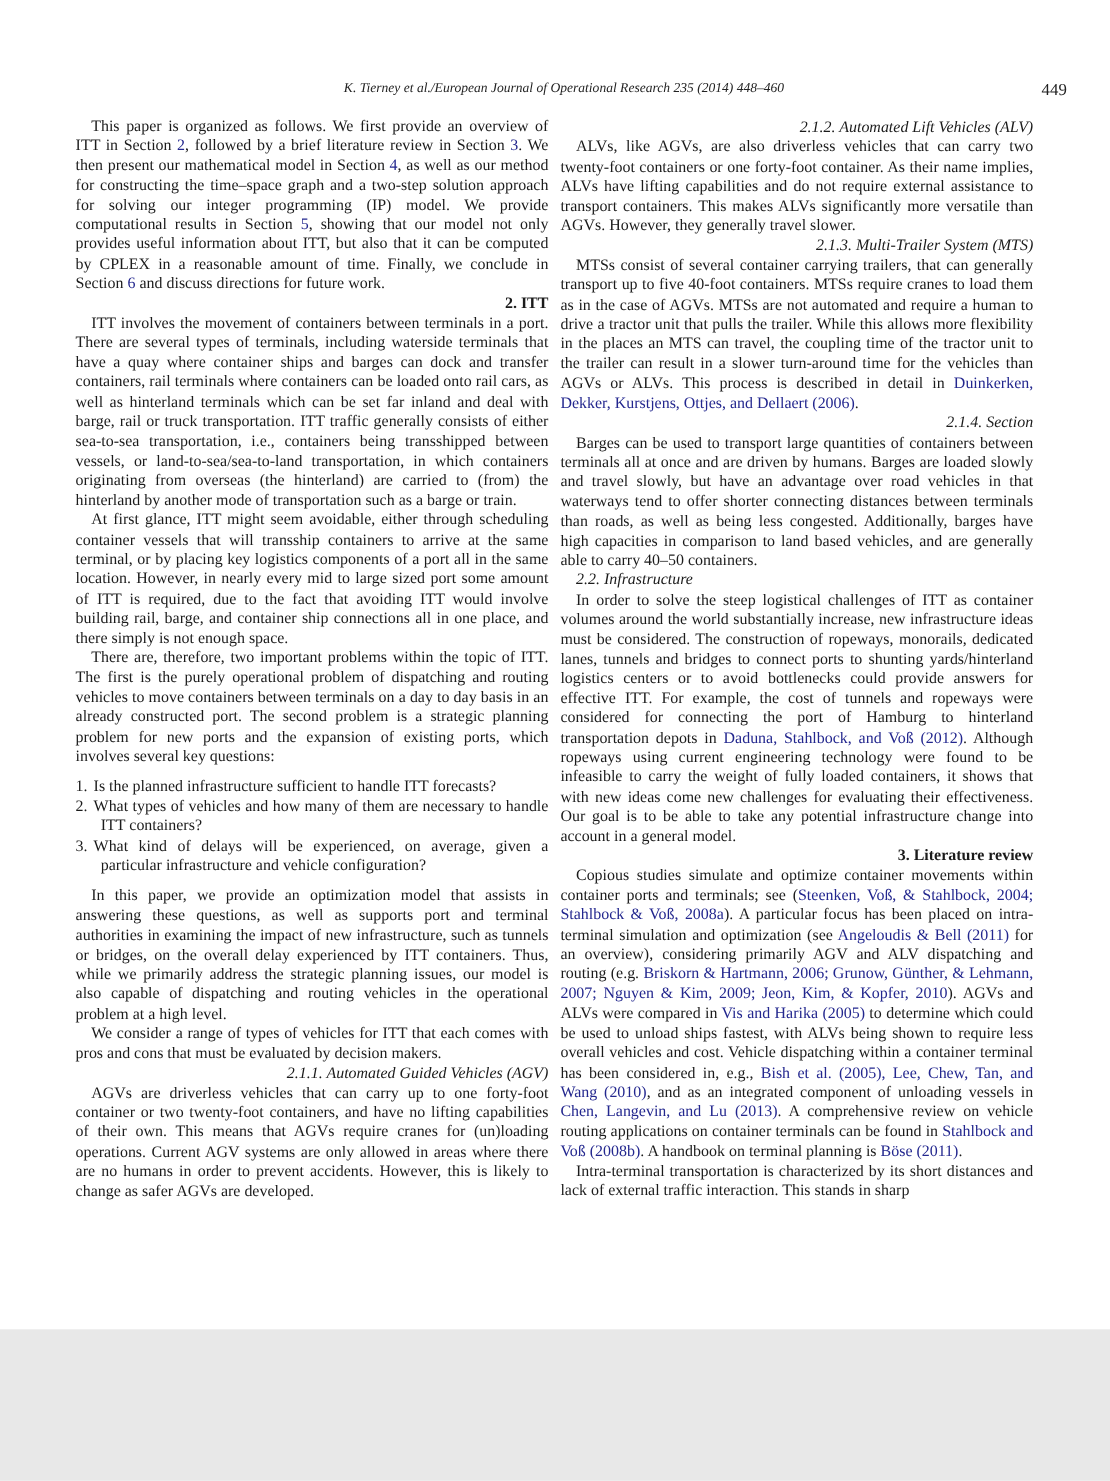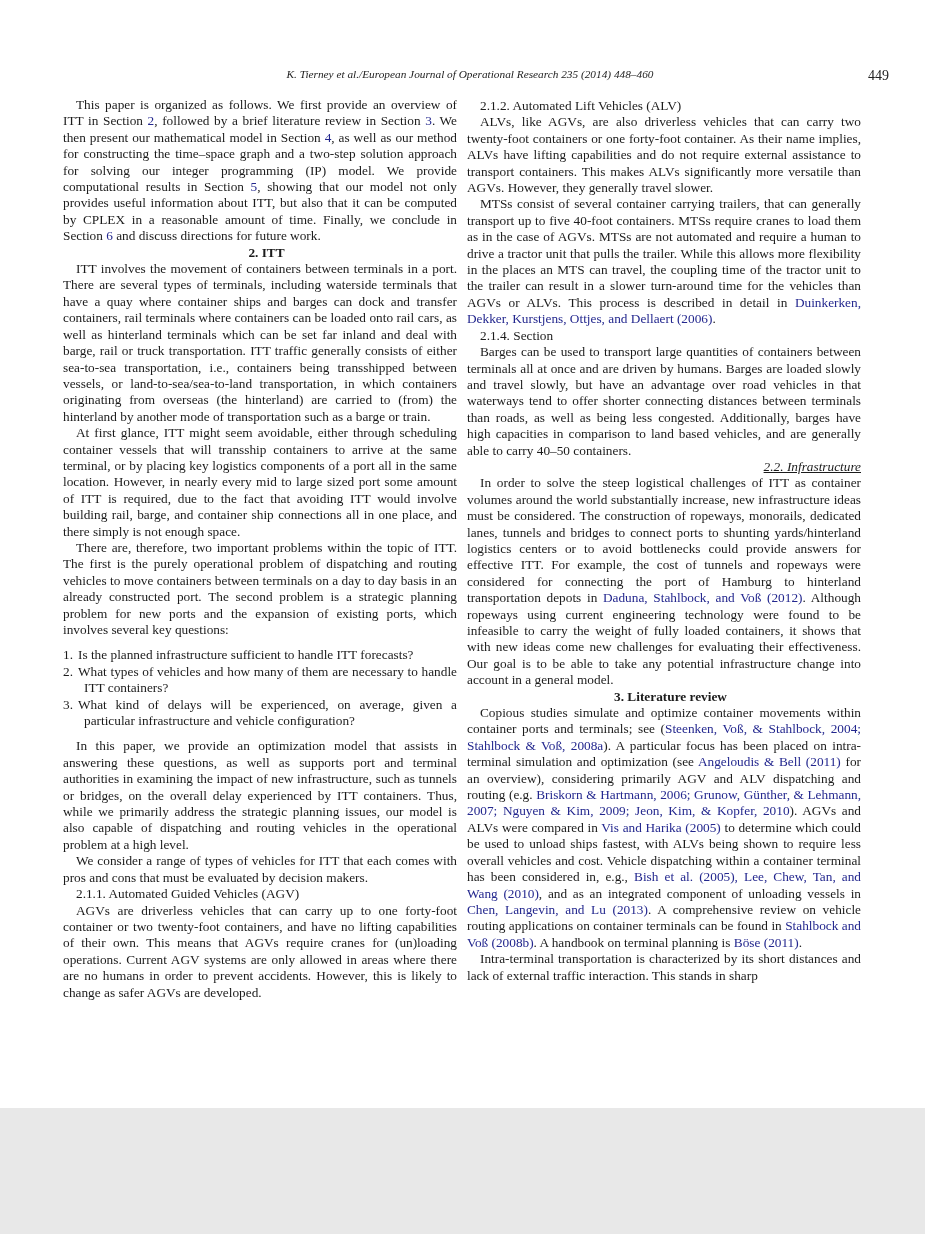--- a/index.html
+++ b/index.html
@@ -25,30 +25,29 @@
     position:absolute; top:97px; left:63px; width:814px;
     display:flex; gap:10px;
   }
   .col {
     width:394px; flex:0 0 394px;
     text-align:justify;
     font-size:13.3px; line-height:16.4px;
   }
   .col p { margin:0; text-indent:13px; }
   .sec-head {
-    font-weight:bold; text-indent:0; text-align:center;
+    font-weight:bold; text-indent:0; text-align:right;
     margin:20px 0 22px 0;
   }
   .sub-head {
-    font-style:italic; text-indent:0; text-align:right;
+    font-style:italic; text-indent:0; text-align:left;
     margin:17px 0 13px 0;
-    text-decoration:underline;
   }
   .subsub-head {
-    text-indent:0; text-align:left;
+    font-style:italic; text-indent:0; text-align:right;
     margin:17px 0 1px 0;
   }
   .subsub-head.first { margin-top:1px; }
   .qlist { margin:9px 0 9px 0; padding:0; list-style:none; }
   .qlist li { padding-left:21px; text-indent:-21px; margin:0; }
   .qlist .qnum { padding-right:5px; }
   .ref { color:#23278e; text-decoration:none; cursor:pointer; }
 </style>
 </head>
 <body>
@@ -83,20 +82,21 @@
       <p class="subsub-head">2.1.1. Automated Guided Vehicles (AGV)</p>
       <p>AGVs are driverless vehicles that can carry up to one forty-foot container or two twenty-foot containers, and have no lifting capabilities of their own. This means that AGVs require cranes for (un)loading operations. Current AGV systems are only allowed in areas where there are no humans in order to prevent accidents. However, this is likely to change as safer AGVs are developed.</p>
 
     </div>
 
     <div class="col">
 
       <p class="subsub-head first">2.1.2. Automated Lift Vehicles (ALV)</p>
       <p>ALVs, like AGVs, are also driverless vehicles that can carry two twenty-foot containers or one forty-foot container. As their name implies, ALVs have lifting capabilities and do not require external assistance to transport containers. This makes ALVs significantly more versatile than AGVs. However, they generally travel slower.</p>
 
+      <p class="subsub-head">2.1.3. Multi-Trailer System (MTS)</p>
       <p><span>MTSs consist of several container carrying trailers, that can generally transport up to five 40-foot containers. MTSs require cranes to load them as in the case of AGVs. MTSs are not automated and require a human to drive a tractor unit that pulls the trailer. While this allows more flexibility in the places an MTS can travel, the coupling time of the tractor unit to the trailer can result in a slower turn-around time for the vehicles than AGVs or ALVs. This process is described in detail in </span><a class="ref">Duinkerken, Dekker, Kurstjens, Ottjes, and Dellaert (2006)</a><span>.</span></p>
 
       <p class="subsub-head">2.1.4. Section</p>
       <p>Barges can be used to transport large quantities of containers between terminals all at once and are driven by humans. Barges are loaded slowly and travel slowly, but have an advantage over road vehicles in that waterways tend to offer shorter connecting distances between terminals than roads, as well as being less congested. Additionally, barges have high capacities in comparison to land based vehicles, and are generally able to carry 40–50 containers.</p>
 
       <p class="sub-head">2.2. Infrastructure</p>
       <p><span>In order to solve the steep logistical challenges of ITT as container volumes around the world substantially increase, new infrastructure ideas must be considered. The construction of ropeways, monorails, dedicated lanes, tunnels and bridges to connect ports to shunting yards/hinterland logistics centers or to avoid bottlenecks could provide answers for effective ITT. For example, the cost of tunnels and ropeways were considered for connecting the port of Hamburg to hinterland transportation depots in </span><a class="ref">Daduna, Stahlbock, and Voß (2012)</a><span>. Although ropeways using current engineering technology were found to be infeasible to carry the weight of fully loaded containers, it shows that with new ideas come new challenges for evaluating their effectiveness. Our goal is to be able to take any potential infrastructure change into account in a general model.</span></p>
 
       <p class="sec-head">3. Literature review</p>
 

